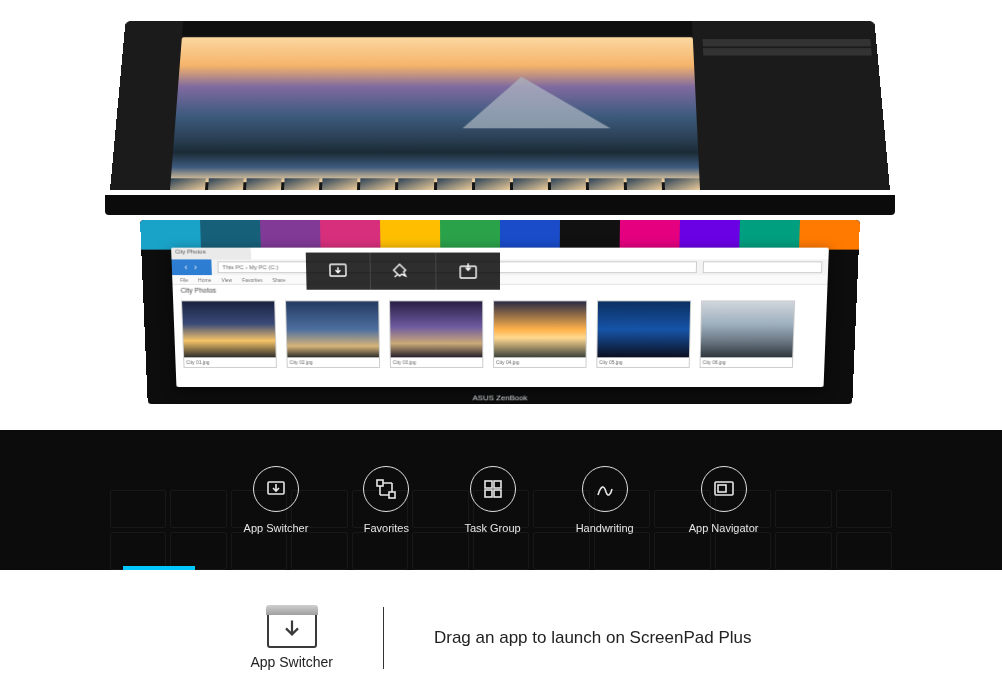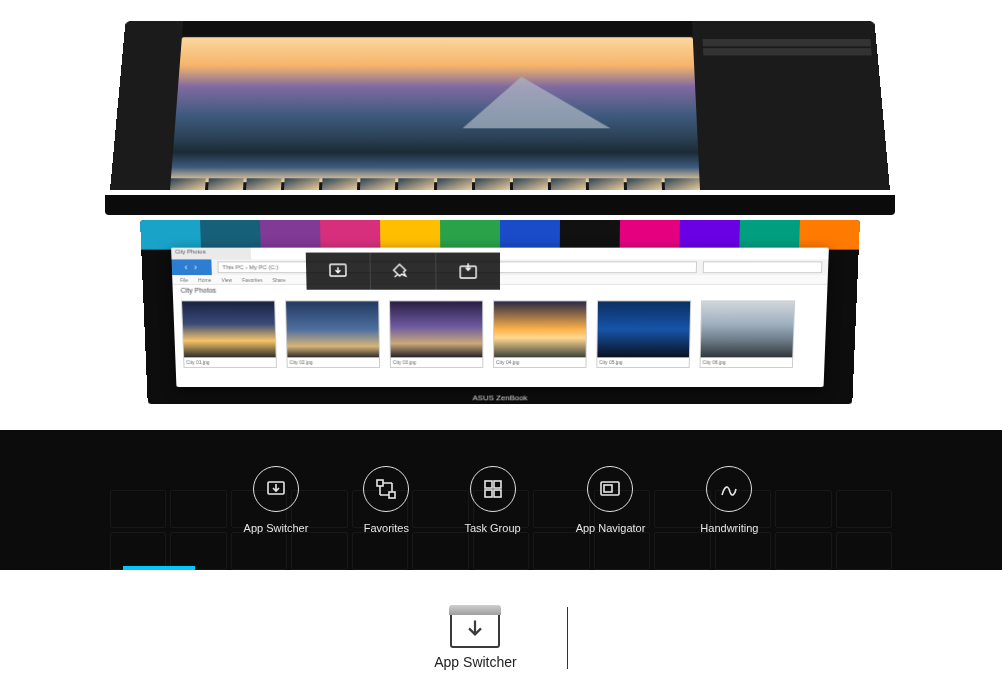--- a/index.html
+++ b/index.html
@@ -260,42 +260,43 @@
             <rect class="ic" x="13" y="4" width="7" height="7"></rect>
             <rect class="ic" x="4" y="13" width="7" height="7"></rect>
             <rect class="ic" x="13" y="13" width="7" height="7"></rect>
           </svg>
         </div>
         <div class="lbl">Task Group</div>
       </div>
       <div class="feature">
         <div class="circle">
           <svg width="24" height="24">
+            <path class="ic" d="M5 18 c3 -10 6 -10 8 -3 c2 6 5 2 6 -3"></path>
+          </svg>
+        </div>
+        <div class="lbl">Handwriting</div>
+      </div>
+      <div class="feature">
+        <div class="circle">
+          <svg width="24" height="24">
             <rect class="ic" x="3" y="5" width="18" height="13" rx="1"></rect>
             <rect class="ic" x="6" y="8" width="8" height="7"></rect>
           </svg>
         </div>
         <div class="lbl">App Navigator</div>
-      </div>
-      <div class="feature">
-        <div class="circle">
-          <svg width="24" height="24">
-            <path class="ic" d="M5 18 c3 -10 6 -10 8 -3 c2 6 5 2 6 -3"></path>
-          </svg>
-        </div>
-        <div class="lbl">Handwriting</div>
       </div>
     </div>
   <div class="underline"></div>
 </div>
 
 <div class="desc">
   <div class="desc-icon-wrap">
     <div class="desc-icon">
       <div class="desc-window"></div>
       <svg class="desc-arrow" width="24" height="24">
           <path class="ic-dark" d="M12 3 v14 M6 11 l6 6 l6 -6"></path>
         </svg>
     </div>
     <div class="desc-label">App Switcher</div>
   </div>
   <div class="vline"></div>
+  <div class="desc-text">Drag an app to launch on ScreenPad Plus</div>
 </div>
 
 </body></html>

